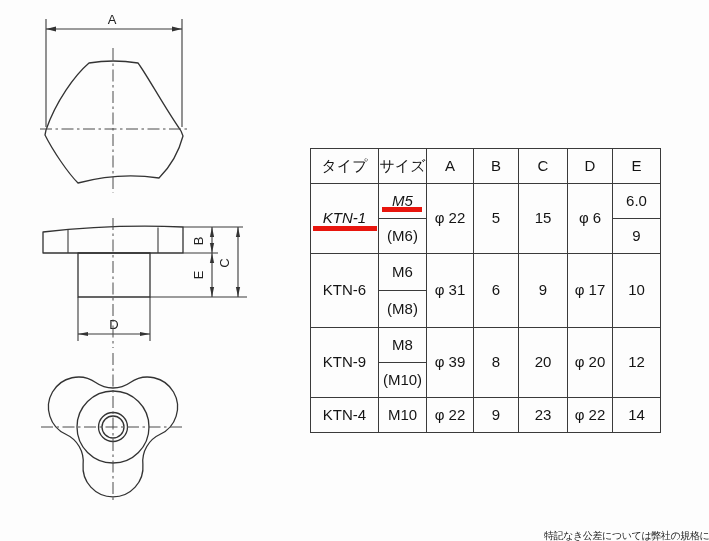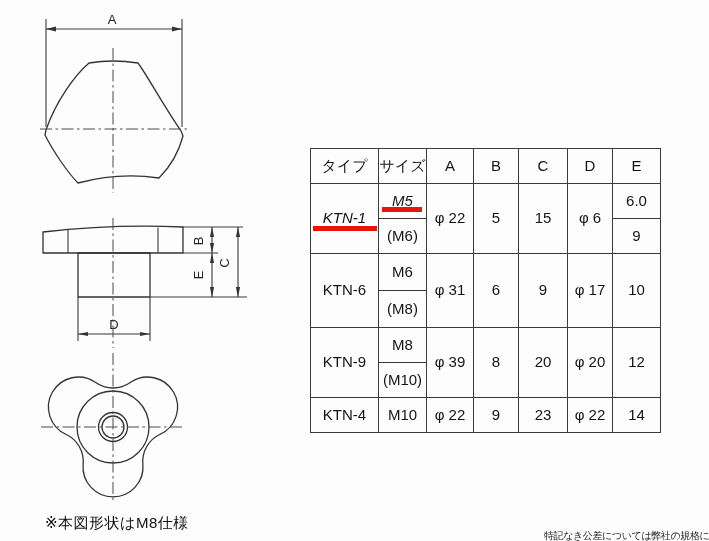--- a/index.html
+++ b/index.html
@@ -112,21 +112,20 @@
              A 30 30 0 1 1 58.12,114.25
              A 30 30 0 0 0 40.8,84.25
              A 30 30 0 1 1 70.7,32.5 Z"></path>
     <circle class="outline" cx="88" cy="77" r="36"></circle>
     <circle class="outline" cx="88" cy="77" r="14.5"></circle>
     <circle class="outline" cx="88" cy="77" r="11"></circle>
     <line class="cl" x1="16" y1="77" x2="160" y2="77"></line>
     <line class="cl" x1="88" y1="3" x2="88" y2="150"></line>
   </svg>
 
-  <div class="note">※本図形状はM8仕様</div>
 
   <table class="spec">
     <colgroup>
       <col style="width:68px">
         <col style="width:48px">
         <col style="width:47px">
       <col style="width:45px">
         <col style="width:49px">
         <col style="width:45px">
         <col style="width:48px">

